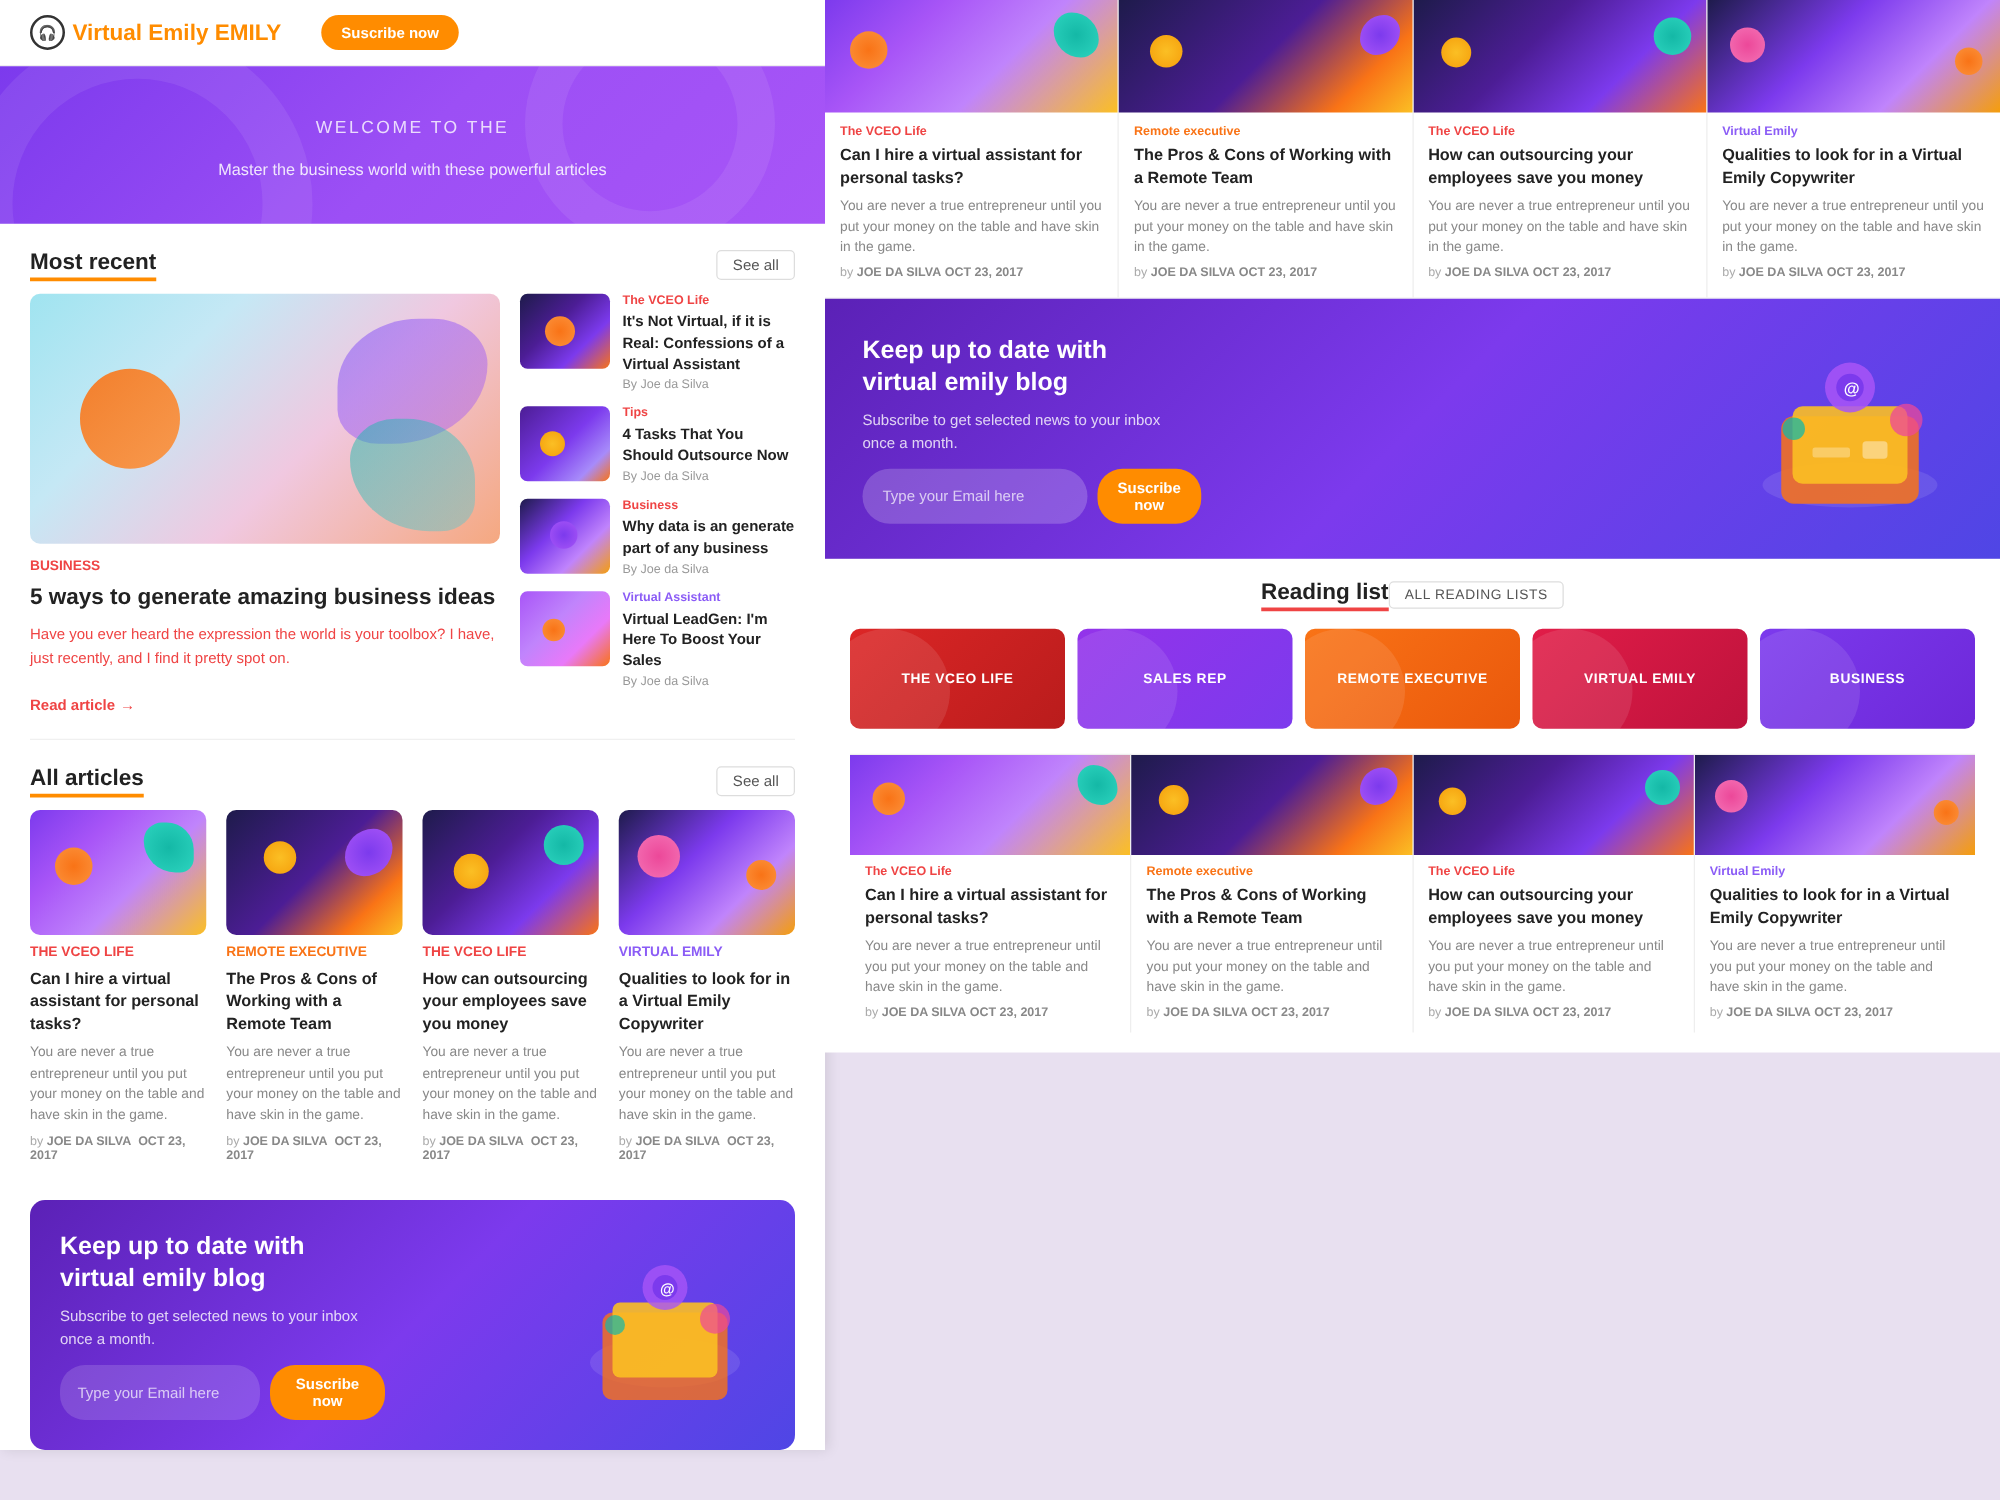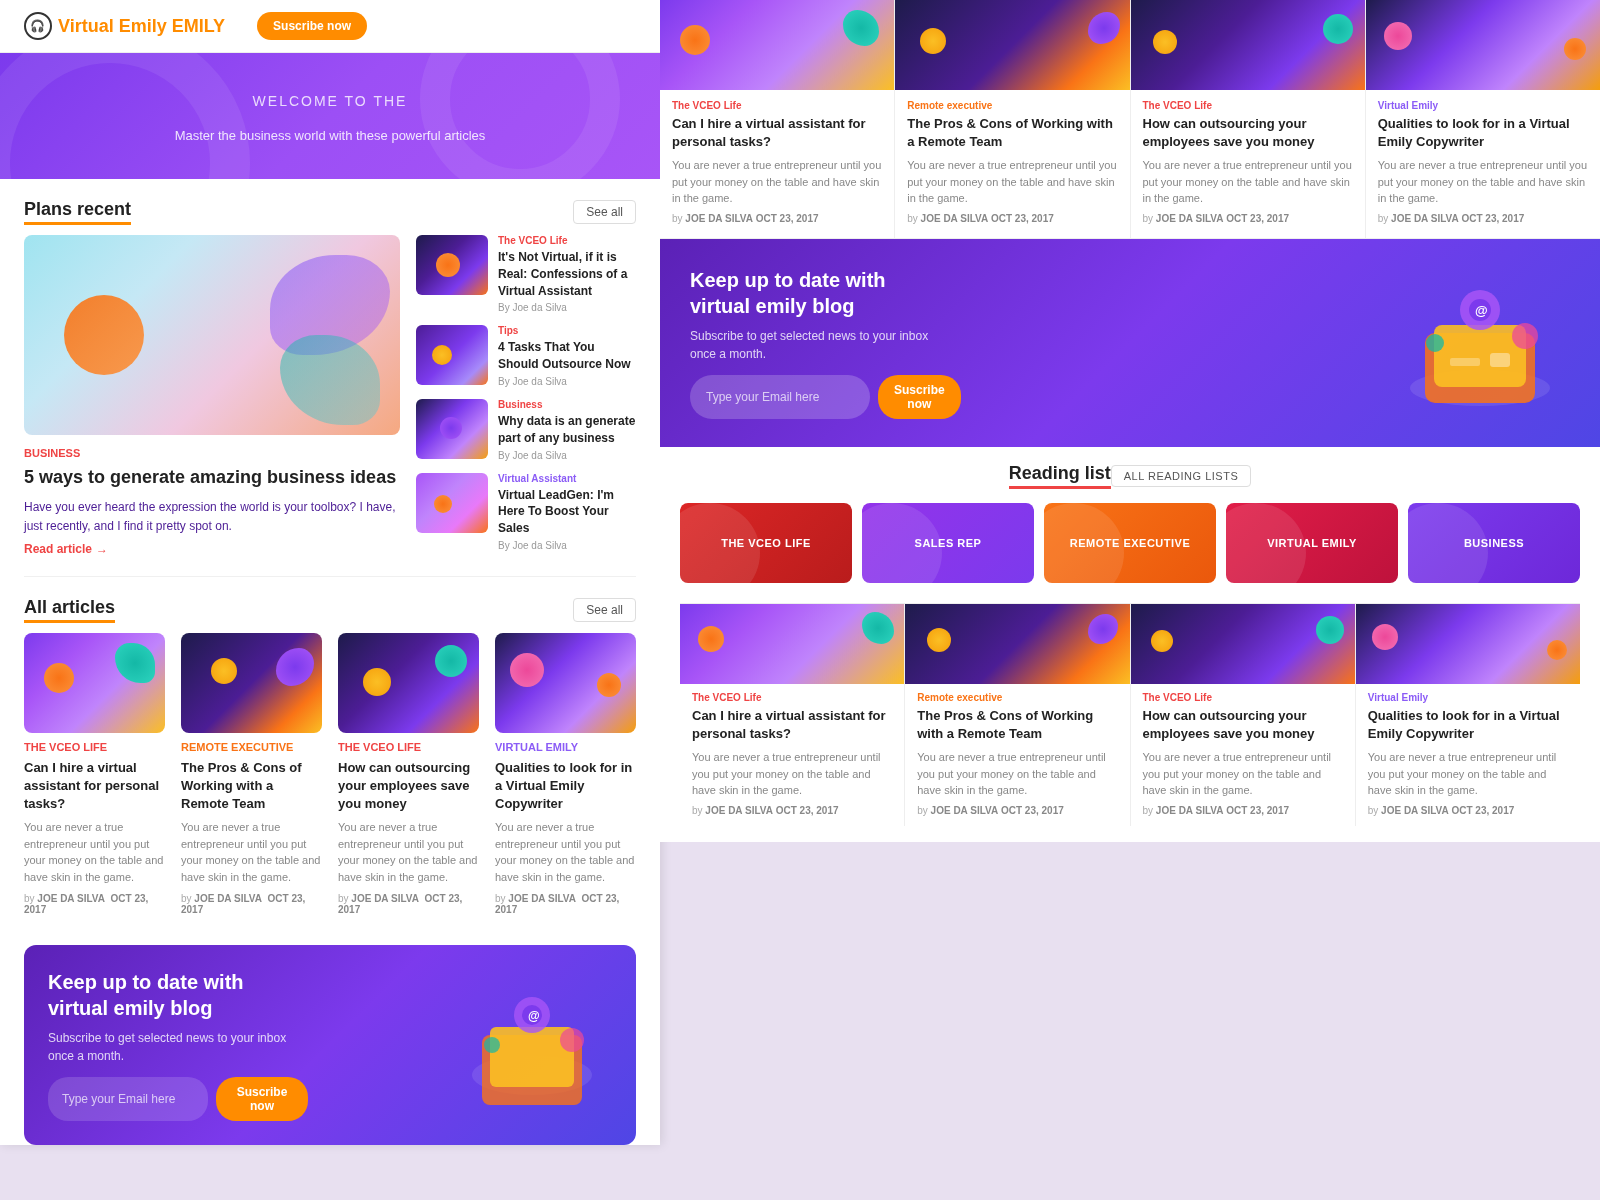--- a/index.html
+++ b/index.html
@@ -204,23 +204,23 @@
     }
     .article-title-featured {
       font-size: 18px;
       font-weight: 700;
       color: #222;
       line-height: 1.4;
       margin-bottom: 8px;
     }
     .article-excerpt {
       font-size: 12px;
-      color: #4c1d95;
+      color: #ef4444;
       line-height: 1.6;
-      margin-bottom: 3px;
+      margin-bottom: 18px;
     }
     .read-more {
       color: #ef4444;
       font-size: 12px;
       font-weight: 600;
       text-decoration: none;
       display: inline-flex;
       align-items: center;
       gap: 4px;
       cursor: pointer;
@@ -589,21 +589,21 @@
       </div>
       <button class="nav-subscribe">Suscribe now</button>
     </nav>
 
     <div class="hero">
       <div class="hero-welcome">WELCOME TO THE</div>
       <div class="hero-subtitle">Master the business world with these powerful articles</div>
     </div>
 
     <div class="section-header">
-      <div class="section-title">Plans recent</div>
+      <div class="section-title">Most recent</div>
       <button class="see-all-btn">See all</button>
     </div>
 
     <div class="most-recent-content">
 
       <div class="featured-article">
         <div class="featured-img">
           <div class="circle1"></div>
           <div class="shape1"></div>
           <div class="shape2"></div>

